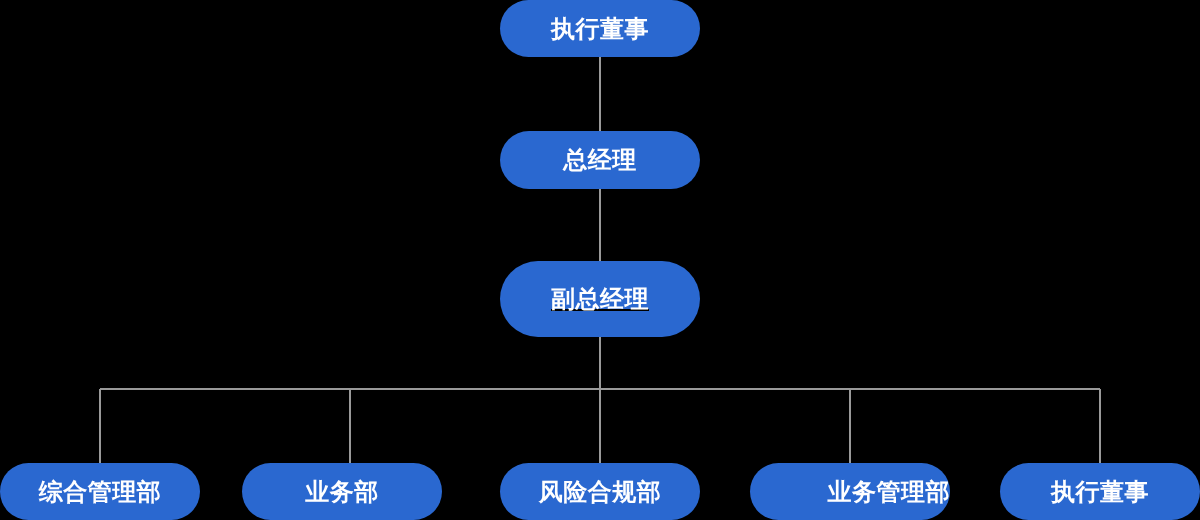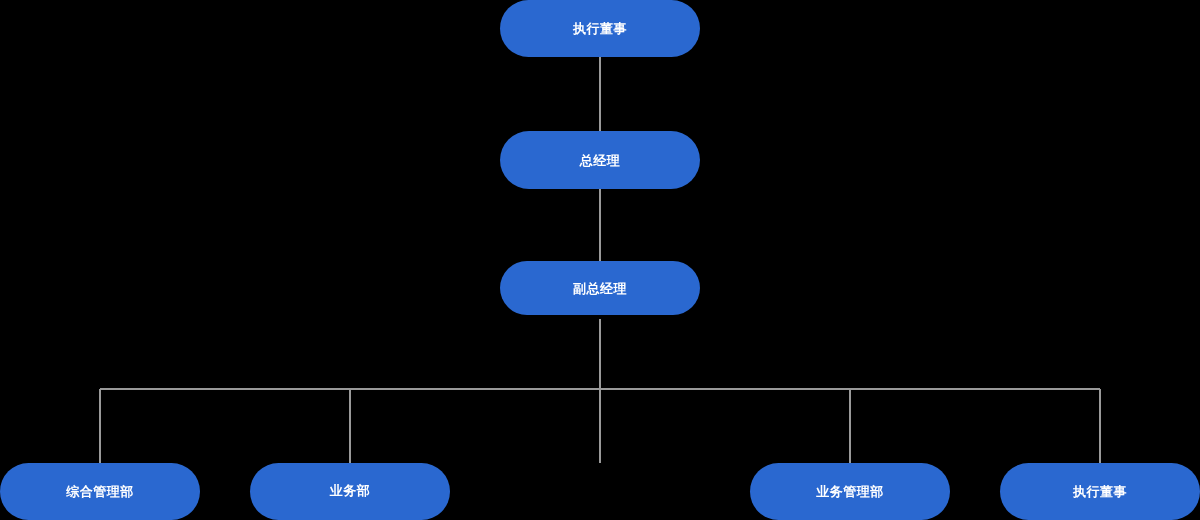--- a/index.html
+++ b/index.html
@@ -32,34 +32,34 @@
     display: flex;
     align-items: center;
     justify-content: center;
     box-sizing: border-box;
     border-radius: 999px;
     background: #2a68d0;
     text-align: center;
     white-space: nowrap;
   }
   .node .node-label {
-    font-size: 13px;
+    font-size: 24px;
     font-weight: bold;
     letter-spacing: 0.5px;
     line-height: 1;
   }
   .node.level-exec  { width: 200px; height: 57px; left: 500px; top: 0px; }
   .node.level-gm    { width: 200px; height: 58px; left: 500px; top: 131px; }
-  .node.level-dgm   { width: 200px; height: 54px; left: 500px; top: 261px; }
+  .node.level-dgm   { width: 200px; height: 76px; left: 500px; top: 261px; text-decoration: underline; }
 
   .node.level-dept  { width: 200px; height: 57px; top: 463px; }
   .node.dept-1 { left: 0px; }
-  .node.dept-2 { left: 250px; font-family: Liberation Mono, monospace; }
+  .node.dept-2 { left: 242px; }
   .node.dept-3 { left: 500px; }
-  .node.dept-4 { left: 750px; }
+  .node.dept-4 { left: 750px; justify-content: flex-end; }
   .node.dept-5 { left: 1000px; }
 
   .node.text-light .node-label { color: #ffffff; }
   .node.text-dark  .node-label { color: #ffffff; }
 </style>
 </head>
 <body>
 
 <div id="org-chart">
 
@@ -90,20 +90,23 @@
   </div>
 
   <div class="node level-dept dept-1 text-dark">
     <span class="node-label">综合管理部</span>
   </div>
 
   <div class="node level-dept dept-2 text-dark">
     <span class="node-label">业务部</span>
   </div>
 
+  <div class="node level-dept dept-3 text-dark">
+    <span class="node-label">风险合规部</span>
+  </div>
 
   <div class="node level-dept dept-4 text-dark">
     <span class="node-label">业务管理部</span>
   </div>
 
   <div class="node level-dept dept-5 text-dark">
     <span class="node-label">执行董事</span>
   </div>
 
 </div>

